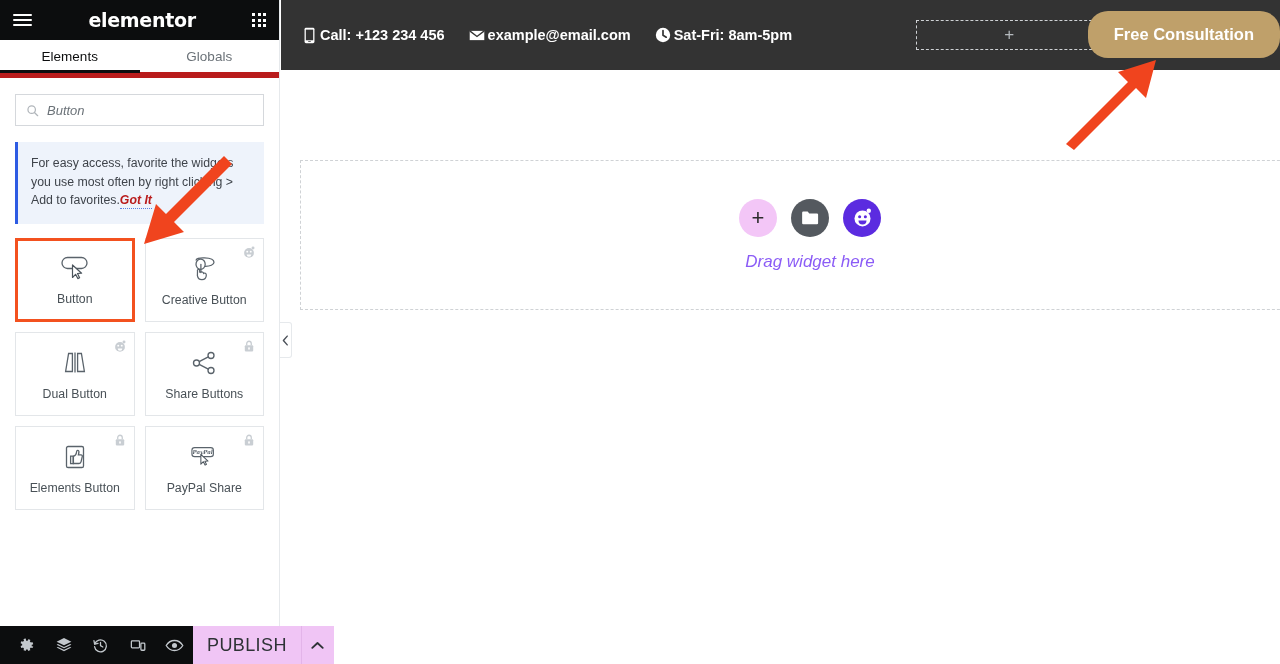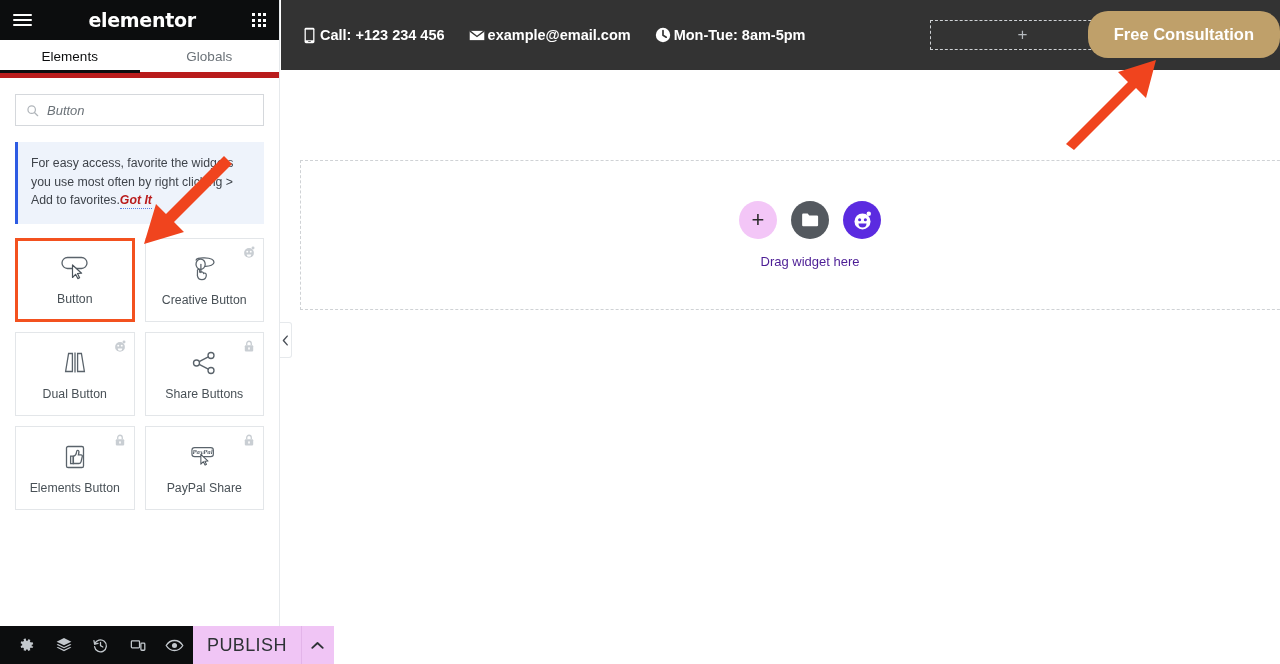--- a/index.html
+++ b/index.html
@@ -112,21 +112,21 @@
     border:1px dashed #cfd2d5; }
   #drop-inner { position:absolute; left:0; right:0; top:0; bottom:0;
     display:flex; flex-direction:column; align-items:center;
     justify-content:center; gap:15px; }
   #circle-row { display:flex; gap:14px; align-items:center; }
   .circ { width:38px; height:38px; border-radius:50%; display:flex;
     align-items:center; justify-content:center; cursor:pointer; }
   .circ.add { background:#f3c6f7; color:#2b2b2b; font-size:22px; line-height:1; }
   .circ.folder { background:#54595f; color:#fff; }
   .circ.ai { background:#5b2be0; color:#fff; }
-  #drag-label { font-size:13px; color:#4c1d95; }
+  #drag-label { font-size:17px; color:#8b5cf6; font-style:italic; }
 
   
   .arrow { position:absolute; pointer-events:none; z-index:20; }
 </style>
 </head>
 <body>
 
 <div id="app">
 
   <div id="panel">
@@ -362,21 +362,21 @@
         <span>example@email.com</span>
       </div>
 
       <div class="contact-item">
         <span class="ci">
           <svg width="16" height="16" viewBox="0 0 16 16" fill="currentColor">
             <circle cx="8" cy="8" r="7.2"></circle>
             <polyline points="8,3.6 8,8.3 11.2,10.2" fill="none" stroke="#333" stroke-width="1.7" stroke-linecap="round" stroke-linejoin="round"></polyline>
           </svg>
         </span>
-        <span>Mon-Tue: 8am-5pm</span>
+        <span>Sat-Fri: 8am-5pm</span>
       </div>
 
       <div id="header-dropzone">
         <span>+</span>
       </div>
 
       <div id="cta-btn">
         <span>Free Consultation</span>
       </div>
     </div>

